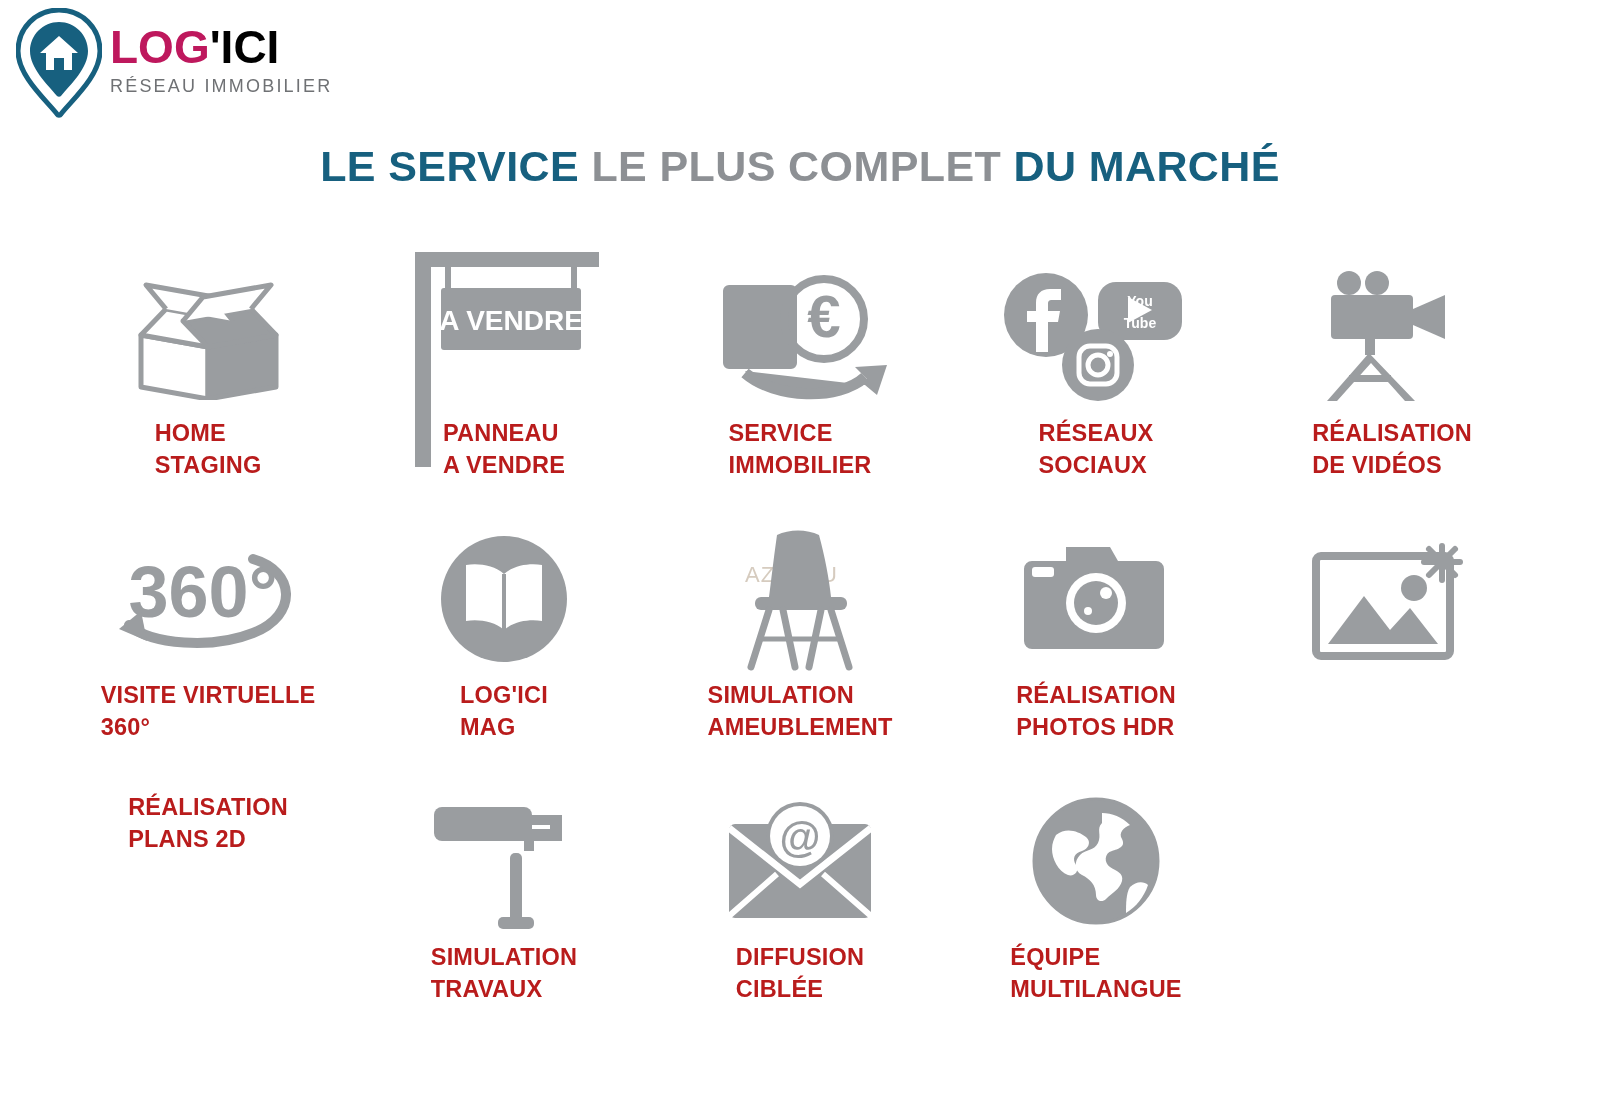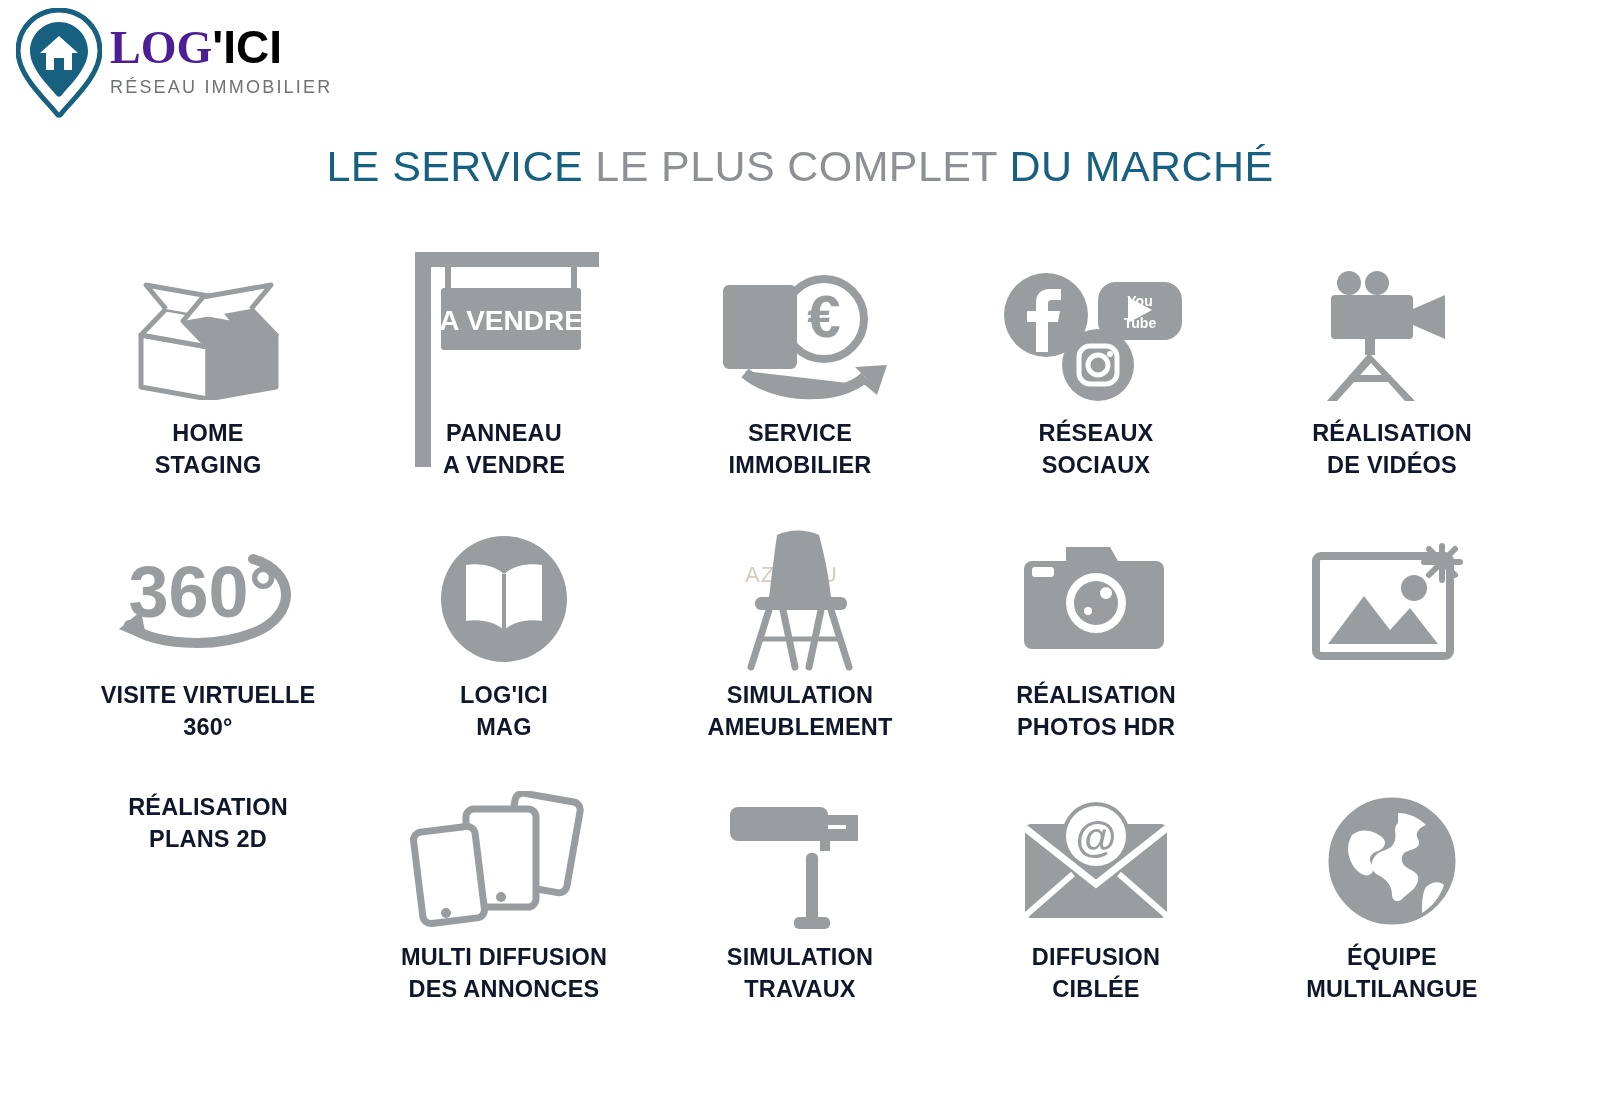--- a/index.html
+++ b/index.html
@@ -34,39 +34,39 @@
   .logo-text {
     margin-left: 8px;
     padding-top: 16px;
   }
   .logo-word {
     font-size: 46px;
     font-weight: bold;
     letter-spacing: 0px;
     line-height: 1;
   }
-  .logo-word .part-a { color: #4c1d95; font-family: Liberation Serif, serif; }
+  .logo-word .part-a { color: #be185d; }
   .logo-word .part-b { color: #000000; }
   .logo-sub {
     margin-top: 6px;
     font-size: 18px;
     letter-spacing: 2.2px;
     color: #6f7174;
     font-weight: 400;
   }
 
   
   .title {
     position: absolute;
     top: 142px;
     left: 0;
     width: 1600px;
     text-align: center;
     font-size: 43px;
-    font-weight: normal;
+    font-weight: bold;
     letter-spacing: 0.4px;
     white-space: nowrap;
   }
   .title .blue { color: #17607f; }
   .title .grey { color: #8d9094; }
 
   
   .grid {
     position: absolute;
     top: 262px;
@@ -85,22 +85,22 @@
     position: relative;
   }
   .icon-wrap {
     height: 150px;
     display: flex;
     align-items: center;
     justify-content: center;
   }
   .cell .label {
     margin-top: 6px;
-    text-align: center;
-    color: #0f172a;
+    text-align: left;
+    color: #b91c1c;
     font-size: 23.5px;
     font-weight: bold;
     line-height: 1.36;
     letter-spacing: 0.2px;
     white-space: pre-line;
   }
   .grey-fill { fill: #9a9da0; }
   .grey-stroke { stroke: #9a9da0; fill: none; }
 
   
@@ -314,37 +314,20 @@
           </g>
         </svg>
       </div>
     </div>
 
     <div class="cell">
       <div class="label">RÉALISATION
 PLANS 2D</div>
     </div>
 
-    <div class="cell">
-      <div class="icon-wrap">
-        <svg width="200" height="140" viewBox="0 0 200 140">
-          <g fill="#ffffff" stroke="#9a9da0" stroke-width="7" stroke-linejoin="round">
-            <rect x="104" y="6" width="66" height="92" rx="8" transform="rotate(10 137 52)"></rect>
-            <rect x="62" y="18" width="70" height="98" rx="8"></rect>
-            <rect x="14" y="38" width="62" height="92" rx="8" transform="rotate(-7 45 84)"></rect>
-          </g>
-          <g class="grey-fill">
-            <circle cx="97" cy="106" r="5"></circle>
-            <circle cx="42" cy="122" r="5"></circle>
-          </g>
-        </svg>
-      </div>
-      <div class="label">MULTI DIFFUSION
-DES ANNONCES</div>
-    </div>
 
     <div class="cell">
       <div class="icon-wrap">
         <svg width="160" height="140" viewBox="0 0 160 140">
           <g class="grey-fill">
             <rect x="10" y="16" width="98" height="34" rx="8"></rect>
             <rect x="108" y="24" width="30" height="10"></rect>
             <path d="M126 24 h12 v26 h-28 v10 h-10 v-22 h26 z"></path>
             <rect x="86" y="62" width="12" height="70" rx="5"></rect>
             <rect x="74" y="126" width="36" height="12" rx="5"></rect>

